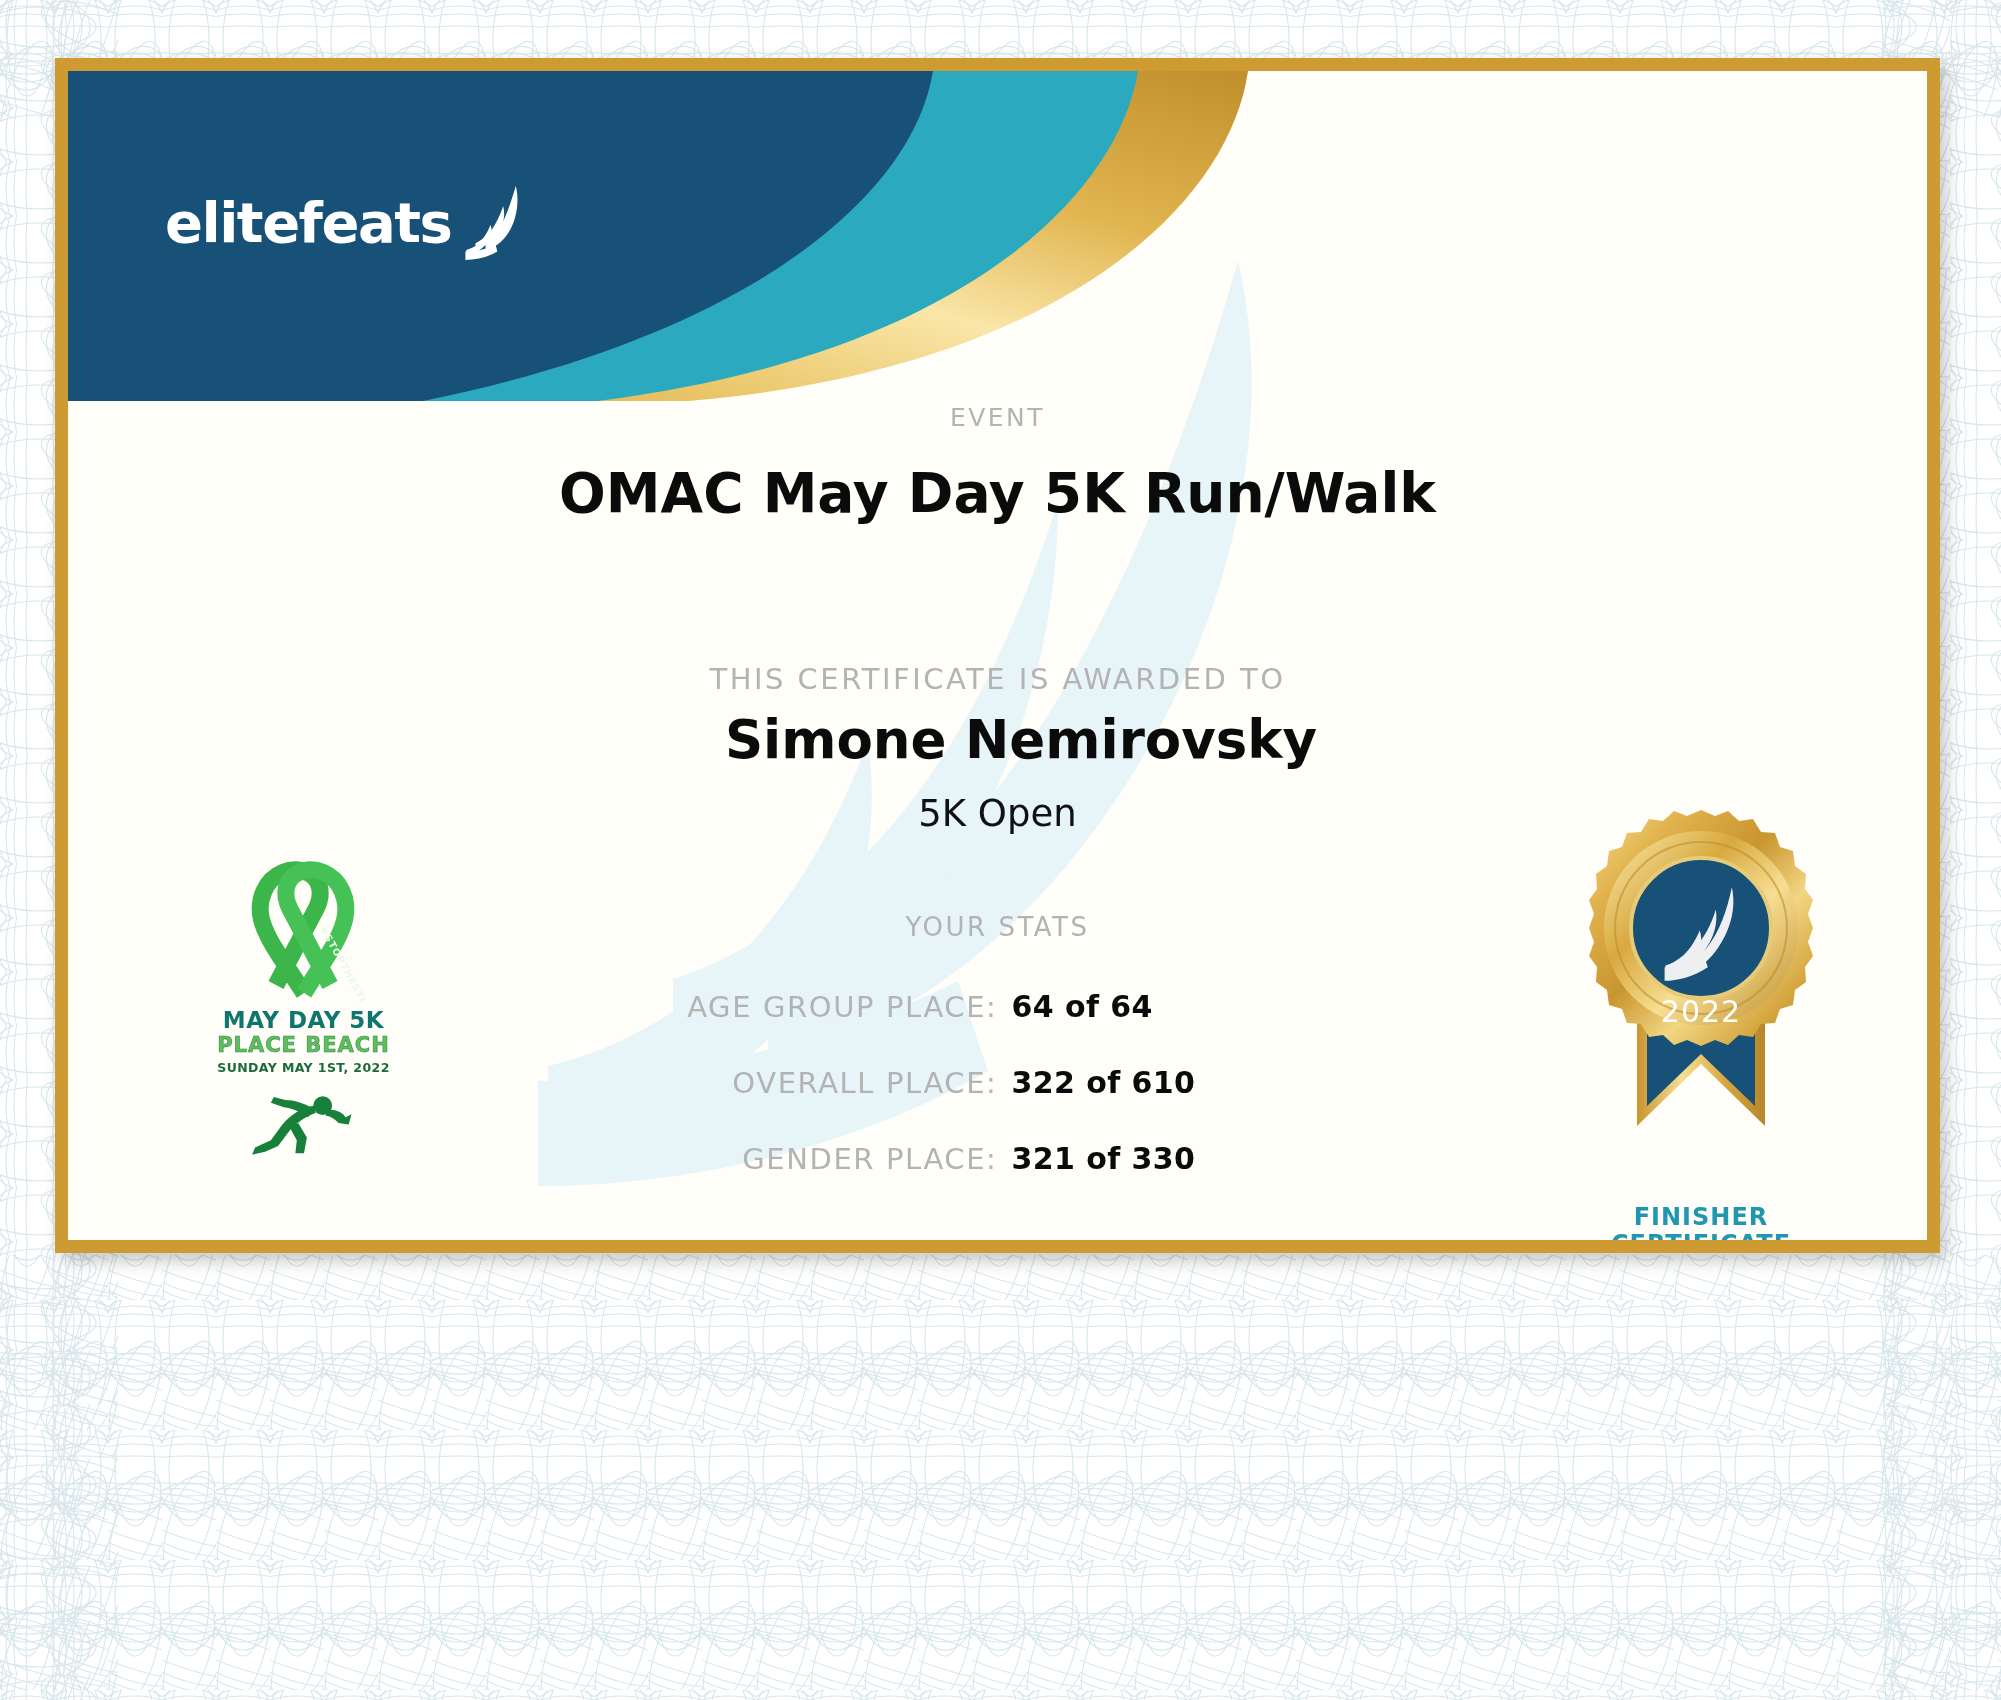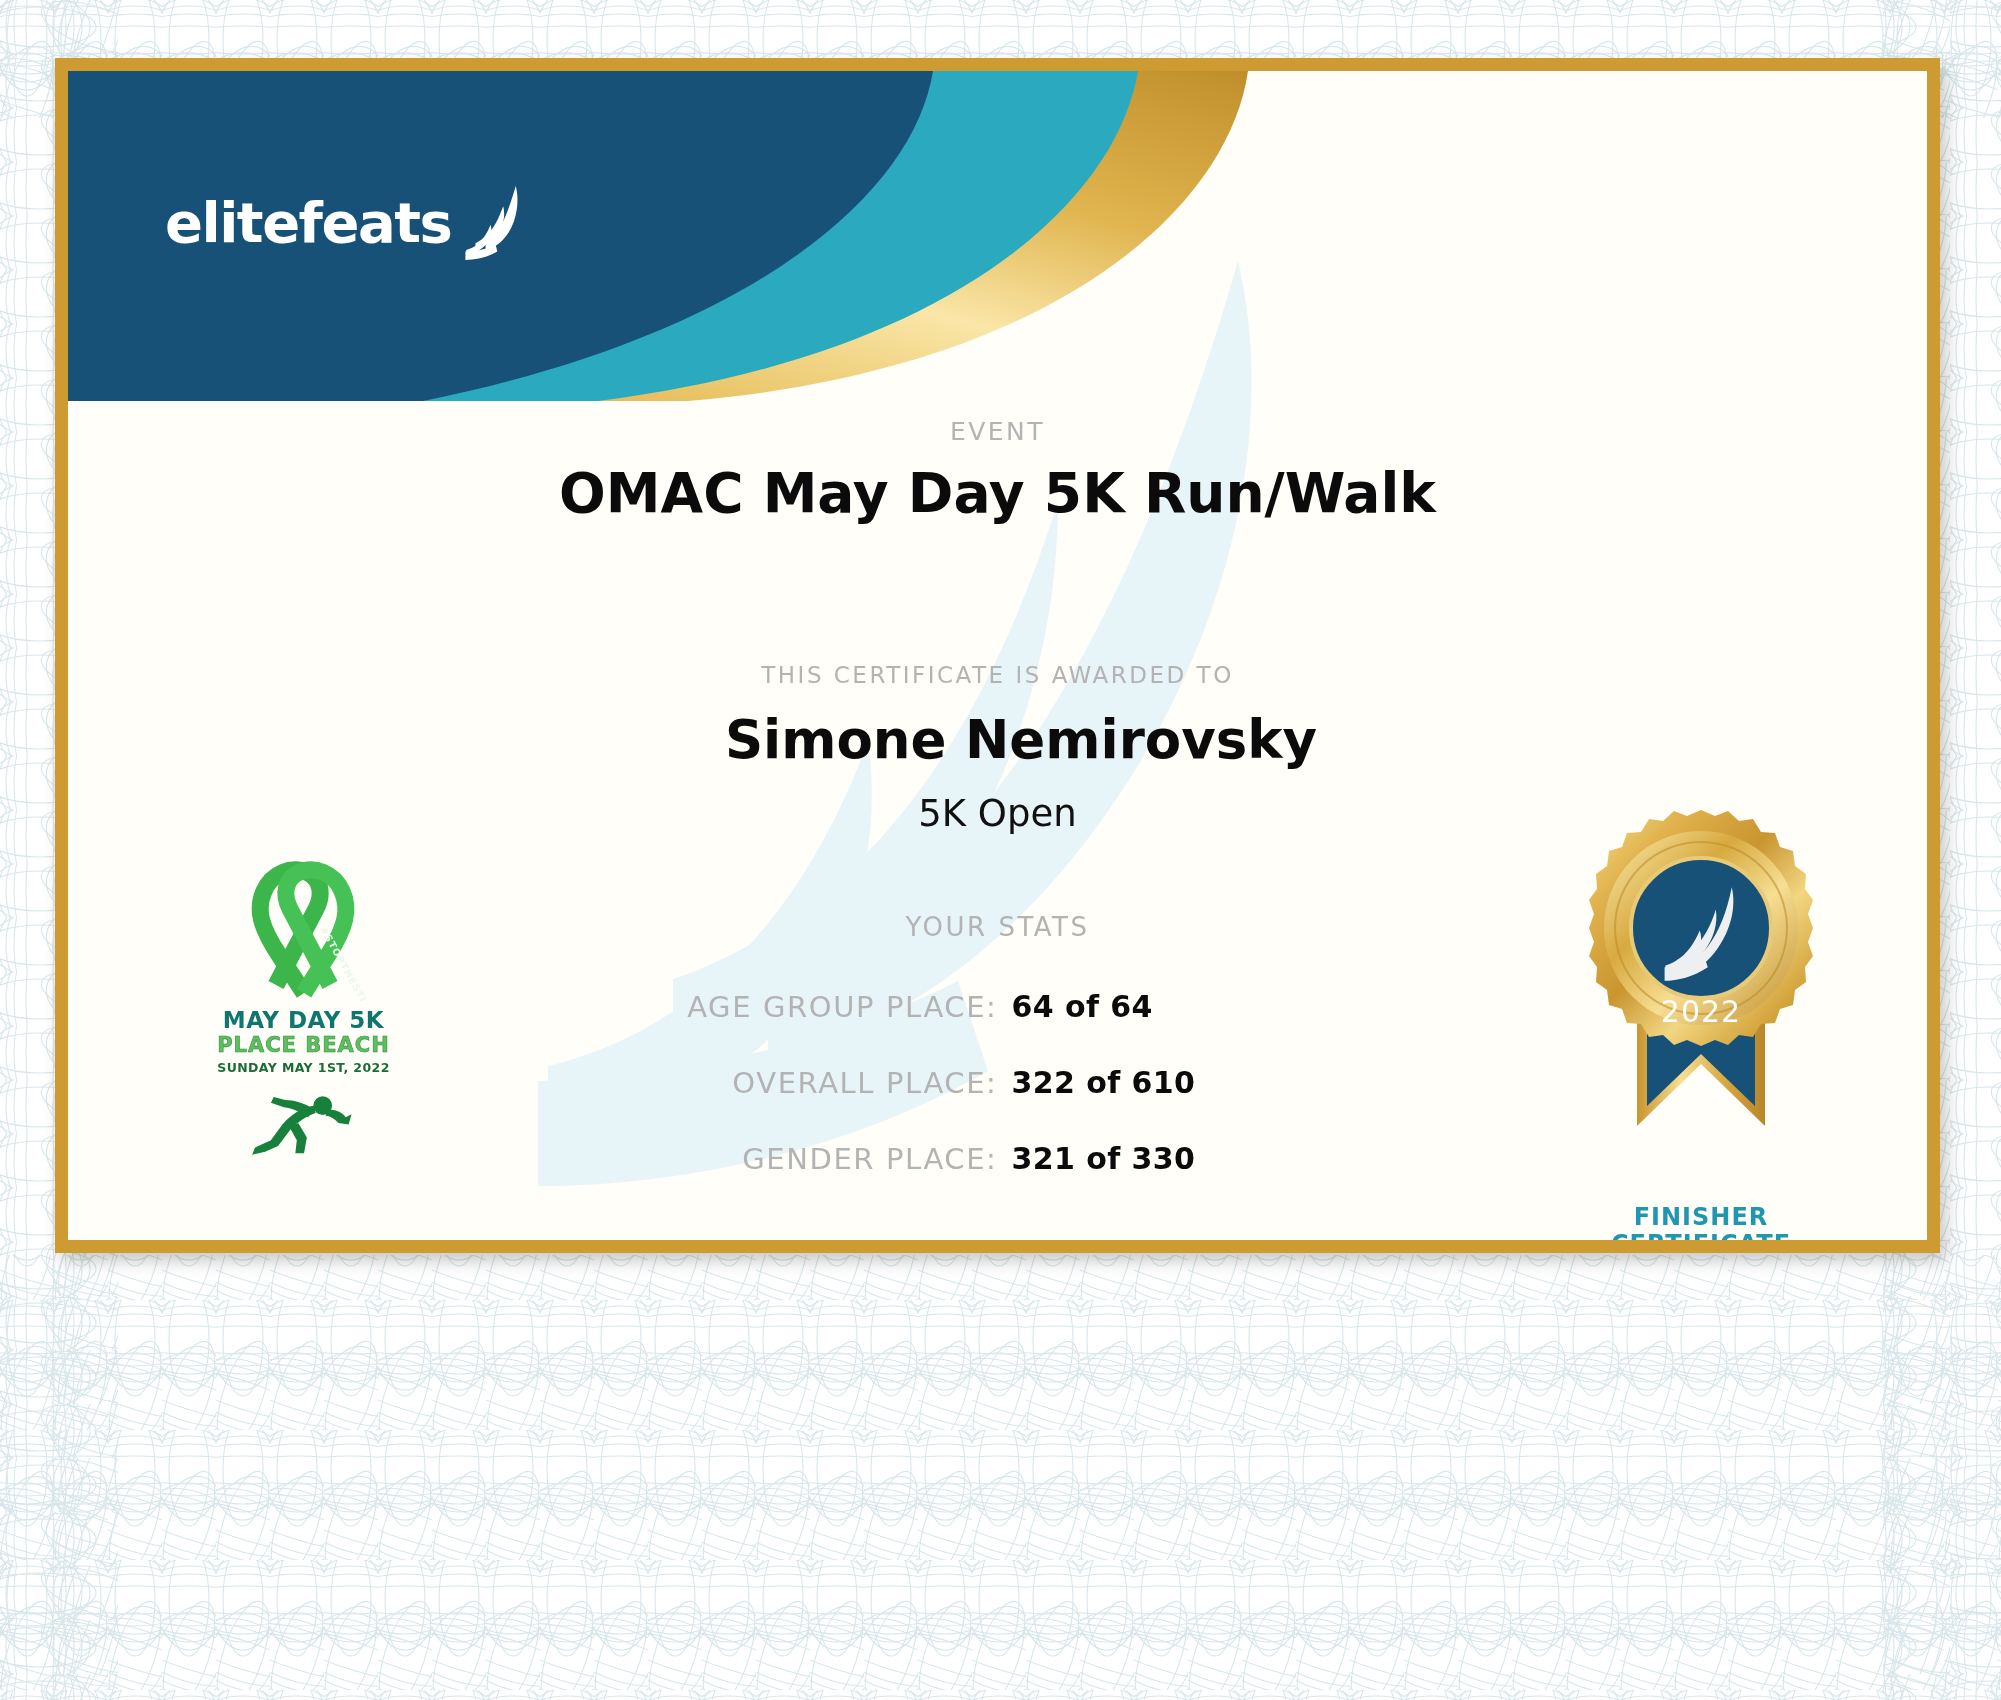--- a/index.html
+++ b/index.html
@@ -78,31 +78,31 @@
     text-align:center;
     z-index:5;
   }
   .lbl-caps{
     font-family:"DejaVu Sans", sans-serif;
     color:#B3B3B3;
     letter-spacing:2.5px;
     font-weight:400;
   }
 
-  #event-label{ top:346px; font-size:25px; }
+  #event-label{ top:332px; font-size:25px; }
   #event-name{
     top:382px;
     font-family:"DejaVu Sans", sans-serif;
     font-size:55px;
     font-weight:700;
     color:#0b0b0b;
     letter-spacing:0px;
     margin-top:8px;
   }
-  #awarded-label{ top:591px; font-size:23px; }
+  #awarded-label{ top:591px; font-size:29px; }
   #athlete-name{
     top:638px;
     font-family:"DejaVu Sans", sans-serif;
     font-size:53px;
     font-weight:700;
     color:#0b0b0b;
     margin-left:47px;
   }
   #division{
     top:721px;

